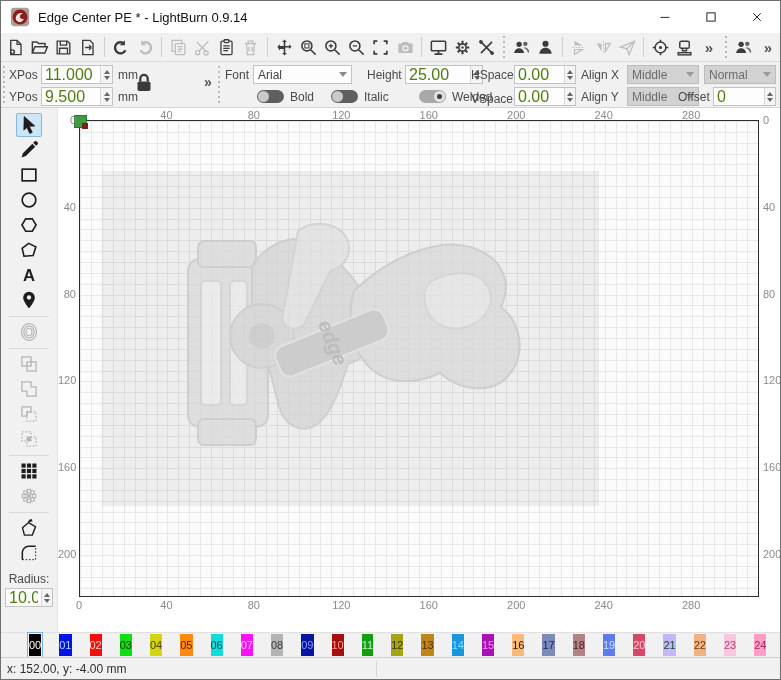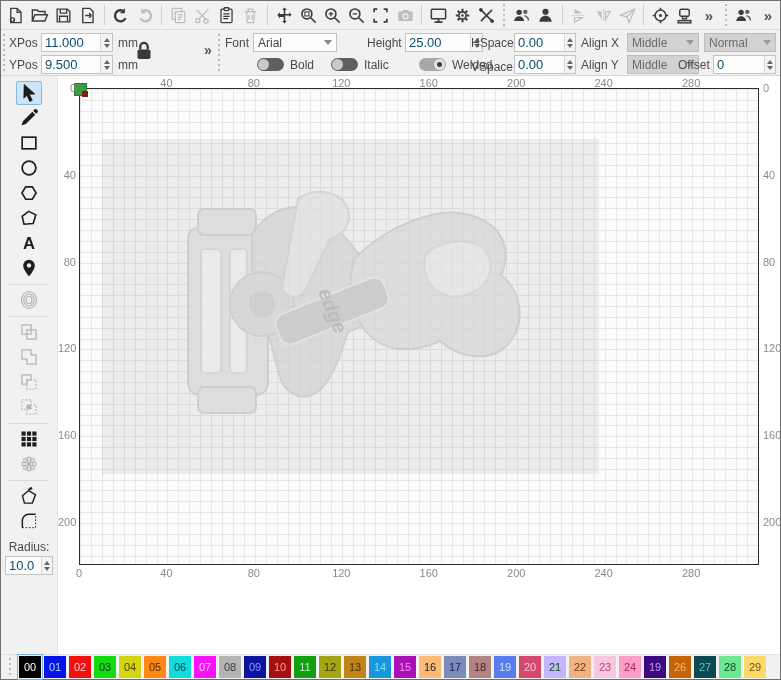--- a/index.html
+++ b/index.html
@@ -27,21 +27,21 @@
   .tbtn { width:26px; height:25px; display:flex; align-items:center; justify-content:center; color:#3c3c3c; border-radius:3px; }
   .tbtn svg { width:19px; height:19px; }
   .tbtn .glyph { font-size:15px; font-weight:bold; color:#555; line-height:1; }
   .tbtn.dis { color:#bdbdbd; }
 
   
   .toolbar2 { height:46px; background:#f1f1f1; border-bottom:1px solid #d6d6d6; position:relative; flex:0 0 auto; font-size:12px; color:#4a4a4a; }
   .t2 { position:absolute; height:19px; display:flex; align-items:center; }
   .lbl { color:#4a4a4a; }
   .field { display:flex; align-items:stretch; height:19px; background:#fdfdfd; border:1px solid #c3c3c3; }
-  .field input { border:none; outline:none; background:transparent; font-family:"Liberation Sans",sans-serif; font-size:13px; color:#0c4a6e; width:100%; padding:0 3px; }
+  .field input { border:none; outline:none; background:transparent; font-family:"Liberation Sans",sans-serif; font-size:16px; color:#4d7c0f; width:100%; padding:0 3px; }
   .spinner { width:14px; border-left:1px solid #d8d8d8; display:flex; flex-direction:column; align-items:center; justify-content:center; gap:2px; background:#f4f4f4; }
   .spinner .up { width:0; height:0; border-left:3.5px solid transparent; border-right:3.5px solid transparent; border-bottom:4px solid #666; }
   .spinner .dn { width:0; height:0; border-left:3.5px solid transparent; border-right:3.5px solid transparent; border-top:4px solid #666; }
   .combo { height:19px; background:#fdfdfd; border:1px solid #c3c3c3; display:flex; align-items:center; padding:0 4px; color:#444; }
   .combo .ctext { flex:1 1 auto; overflow:hidden; white-space:nowrap; }
   .combo .caret { width:0; height:0; border-left:4px solid transparent; border-right:4px solid transparent; border-top:5px solid #8a8a8a; margin-left:4px; }
   .combo.dis { background:#d2d2d2; border-color:#bdbdbd; color:#6b6b6b; }
   .combo.dis .caret { border-top-color:#9a9a9a; }
   .toggle { width:27px; height:13px; border-radius:7px; background:#5f5f5f; position:relative; margin-right:6px; }
   .toggle .knob { position:absolute; left:1px; top:1px; width:11px; height:11px; border-radius:6px; background:#c9c9c9; }
@@ -72,34 +72,57 @@
       repeating-linear-gradient(to right, #e7e7e7 0 1px, transparent 1px 10.93px),
       repeating-linear-gradient(to bottom, #e7e7e7 0 1px, transparent 1px 10.85px);
   }
   .imgregion { position:absolute; left:22px; top:50px; width:497px; height:335px; background:rgba(120,120,120,0.10); }
   .imgregion svg { width:100%; height:100%; }
   .originmark { position:absolute; left:16px; top:7px; width:13px; height:13px; background:#3f9b40; border:1px solid #2d7a2e; }
   .originmark:after { content:""; position:absolute; right:-2px; bottom:-2px; width:6px; height:6px; background:#7c1f17; }
   .rlbl { position:absolute; font-size:11px; color:#8a8a8a; line-height:12px; }
 
   
-  .palette { height:25px; background:#f1f1f1; border-top:1px solid #e0e0e0; display:flex; align-items:center; gap:3px; padding-left:8px; flex:0 0 auto; }
+  .palette { height:25px; background:#f1f1f1; border-top:1px solid #e0e0e0; display:flex; align-items:center; gap:18px; padding-left:8px; flex:0 0 auto; }
   .phandle { width:5px; height:18px; margin-right:2px; background-image:repeating-linear-gradient(to bottom,#b9b9b9 0 2px,transparent 2px 5px); background-size:2px 100%; background-repeat:no-repeat; }
   .swatch { width:22px; height:22px; display:flex; align-items:center; justify-content:center; font-size:11px; }
   .swatch.sel { outline:1px solid #7ab0e0; outline-offset:1px; }
 
   
   .statusbar { height:22px; background:#f1f1f1; border-top:1px solid #d0d0d0; display:flex; align-items:center; padding-left:6px; color:#2f2f2f; font-size:12px; flex:0 0 auto; }
   .sbsep { width:1px; height:16px; background:#d6d6d6; margin-left:250px; }
 </style>
 </head>
 <body>
 
 <div class="window">
 
+  <div class="titlebar">
+    <span class="appicon"><svg viewBox="0 0 24 24">
+          <rect x="1" y="1" width="22" height="22" rx="4" fill="#a89f97"></rect>
+          <circle cx="12" cy="12" r="9" fill="#8f1d1c"></circle>
+          <path d="M7 14.5c-.5-4.5 3-8 8.5-7-2.5 1-3.8 2.6-3.6 4.6.2 2 2.3 3 4.6 2-1 3.4-4.4 4.8-6.8 3.6-1.6-.8-2.5-1.9-2.7-3.2z" fill="#ece7e2"></path>
+        </svg></span>
+    <span class="title">Edge Center PE * - LightBurn 0.9.14</span>
+    <span class="wbtn">
+        <svg viewBox="0 0 24 24">
+          <path d="M6 12.5h12" stroke="currentColor" stroke-width="1.3" fill="none"></path>
+        </svg>
+      </span>
+    <span class="wbtn">
+        <svg viewBox="0 0 24 24">
+          <rect x="6.5" y="6.5" width="11" height="11" stroke="currentColor" stroke-width="1.3" fill="none"></rect>
+        </svg>
+      </span>
+    <span class="wbtn">
+        <svg viewBox="0 0 24 24">
+          <path d="M7 7l10 10M17 7 7 17" stroke="currentColor" stroke-width="1.3" fill="none"></path>
+        </svg>
+      </span>
+  </div>
 
 
   <div class="toolbar">
       <div class="tbtn">
         <svg viewBox="0 0 24 24" fill="none" stroke="currentColor" stroke-width="1.7">
           <path d="M6 3h8l5 5v13H6z"></path>
           <path d="M14 3v5h5"></path>
           <circle cx="8.2" cy="17.5" r="3.4" fill="currentColor" stroke="none"></circle>
           <path d="M8.2 15.8v3.4M6.5 17.5h3.4" stroke="#f1f1f1" stroke-width="1.3"></path>
         </svg>
@@ -326,21 +349,21 @@
           <rect x="5.5" y="10.5" width="13" height="9.5" rx="1.8"></rect>
           <path d="M8.3 10.5V7.6a3.7 3.7 0 0 1 7.4 0v2.9" fill="none" stroke="currentColor" stroke-width="2.3"></path>
         </svg></span>
     <span class="more">»</span>
 
     <span class="vhandle" style="left:217px"></span>
 
     <div class="t2" style="left:224px; top:3px;">
         <span class="lbl">Font</span>
       </div>
-    <div class="t2 combo" style="left:252px; top:3px; width:84px;">
+    <div class="t2 combo" style="left:252px; top:3px; width:99px;">
       <span class="ctext">Arial</span>
         <i class="caret"></i>
     </div>
     <div class="t2" style="left:366px; top:3px;">
         <span class="lbl">Height</span>
       </div>
     <div class="t2 field" style="left:404px; top:3px; width:78px;">
       <input readonly="" value="25.00" style="">
       <span class="spinner">
           <i class="up"></i>
@@ -635,14 +658,18 @@
       <div class="swatch" style="background: rgb(240, 180, 132); color: rgb(106, 58, 16);">22</div>
       <div class="swatch" style="background: rgb(248, 198, 222); color: rgb(176, 72, 120);">23</div>
       <div class="swatch" style="background: rgb(255, 156, 200); color: rgb(168, 40, 96);">24</div>
       <div class="swatch" style="background: rgb(60, 10, 128); color: rgb(200, 156, 240);">19</div>
       <div class="swatch" style="background: rgb(196, 100, 8); color: rgb(255, 176, 112);">26</div>
       <div class="swatch" style="background: rgb(10, 74, 80); color: rgb(82, 200, 200);">27</div>
       <div class="swatch" style="background: rgb(110, 232, 144); color: rgb(12, 80, 36);">28</div>
       <div class="swatch" style="background: rgb(255, 216, 106); color: rgb(106, 84, 16);">29</div>
     </div>
 
+  <div class="statusbar">
+    <span>x: 152.00, y: -4.00 mm</span>
+    <span class="sbsep"></span>
+  </div>
 
 </div>
 
 </body></html>

